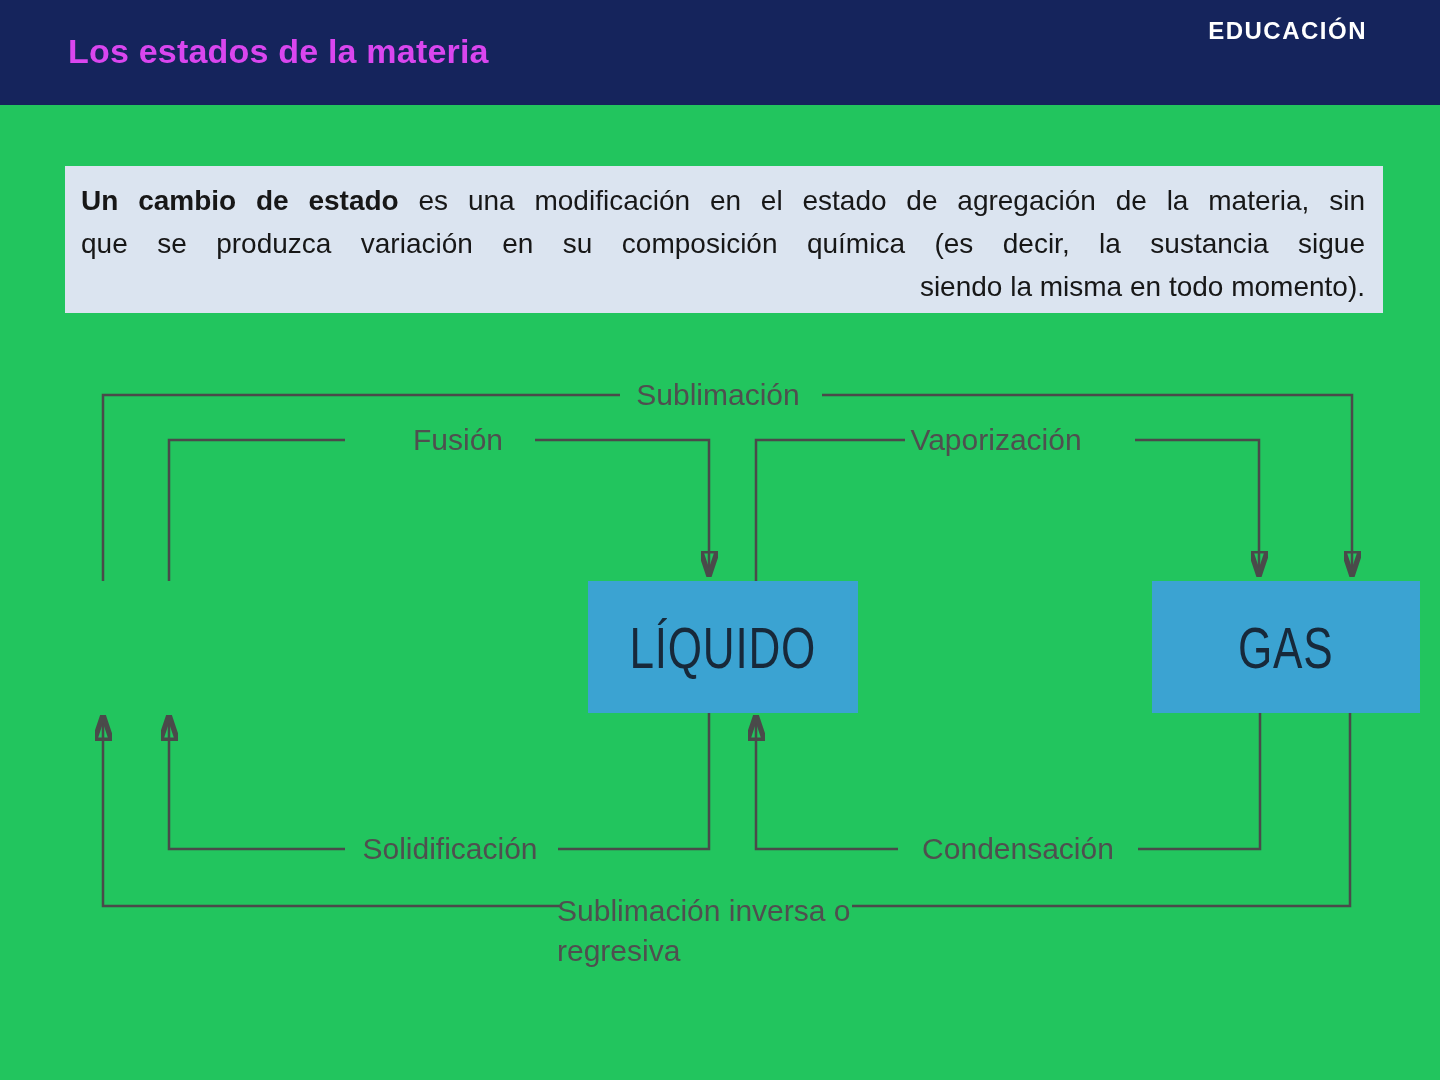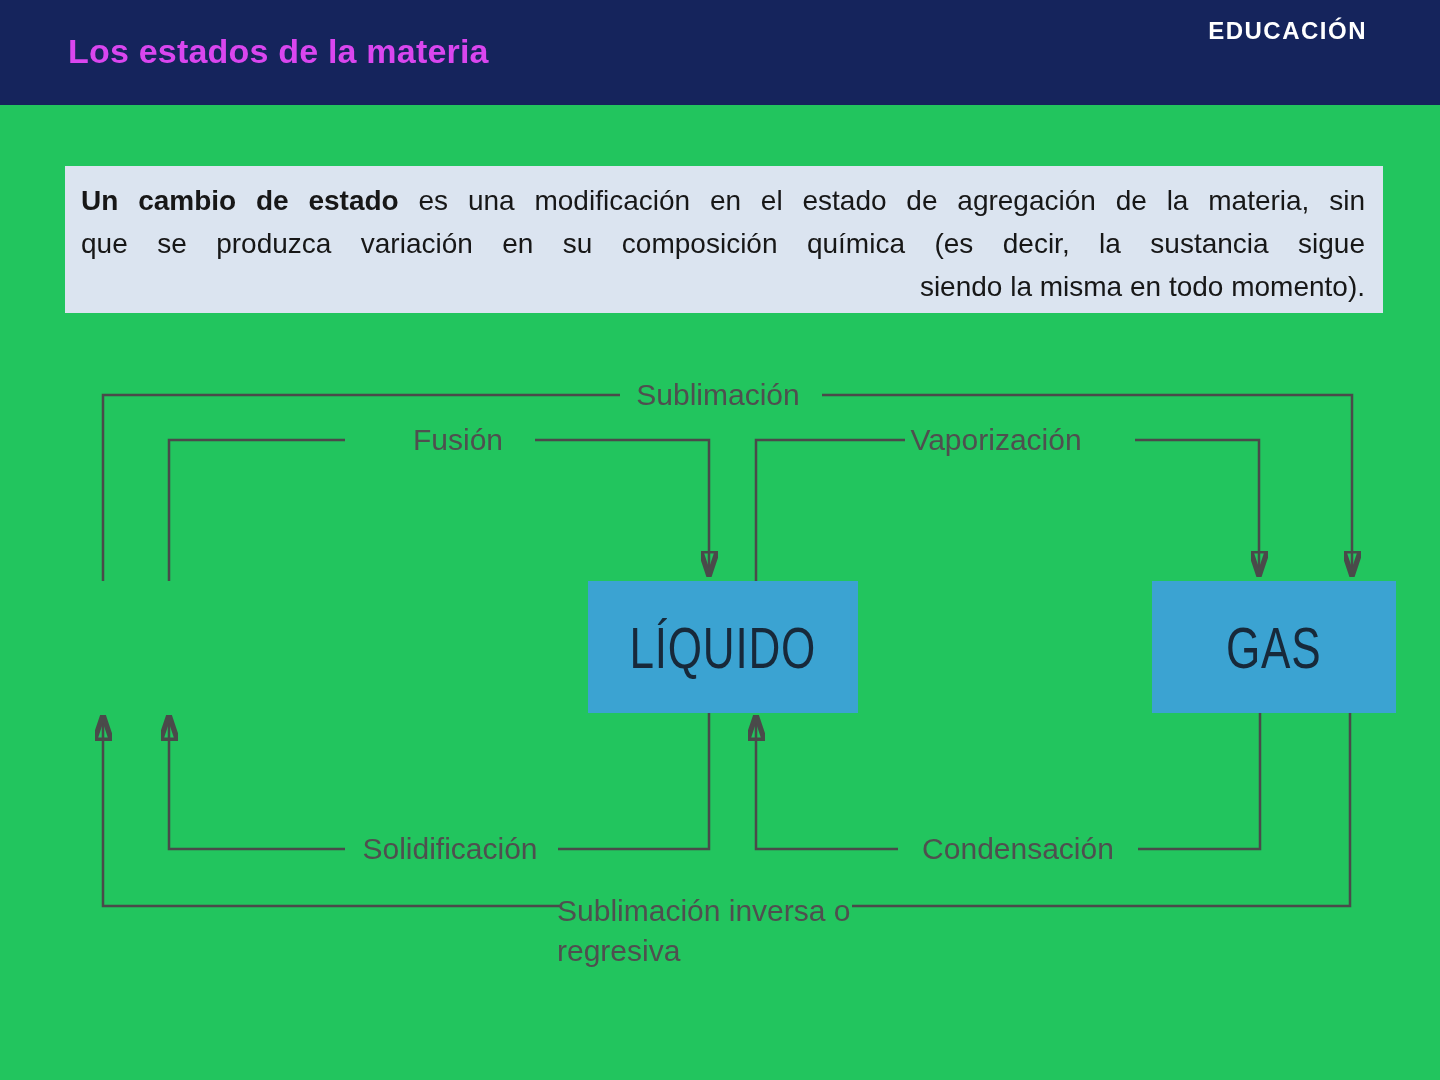--- a/index.html
+++ b/index.html
@@ -31,21 +31,21 @@
   .diagram{position:absolute;left:0;top:0;width:1440px;height:975px;}
   .arrows{position:absolute;left:0;top:0;}
   .arrows path{fill:none;stroke:#4a4a4a;stroke-width:2.5px;}
 
   .state-box{position:absolute;top:476px;height:132px;background:#3ba3d2;
              display:flex;align-items:center;justify-content:center;}
   .state-box .st{color:#17293a;font-size:58px;letter-spacing:1px;
              display:inline-block;transform:scaleX(.76);transform-origin:center;white-space:nowrap;}
   .box-solido{left:35px;width:272px;}
   .box-liquido{left:588px;width:270px;}
-  .box-gas{left:1152px;width:244px;}
+  .box-gas{left:1152px;width:268px;}
 
   .tlabel{position:absolute;transform:translate(-50%,-50%);color:#4f4f4f;font-size:30px;
           white-space:nowrap;}
   .tlabel.wrap{white-space:normal;width:300px;line-height:40px;}
 </style>
 </head>
 <body>
 
 <div class="header">
   <div class="page-title">Los estados de la materia</div>

